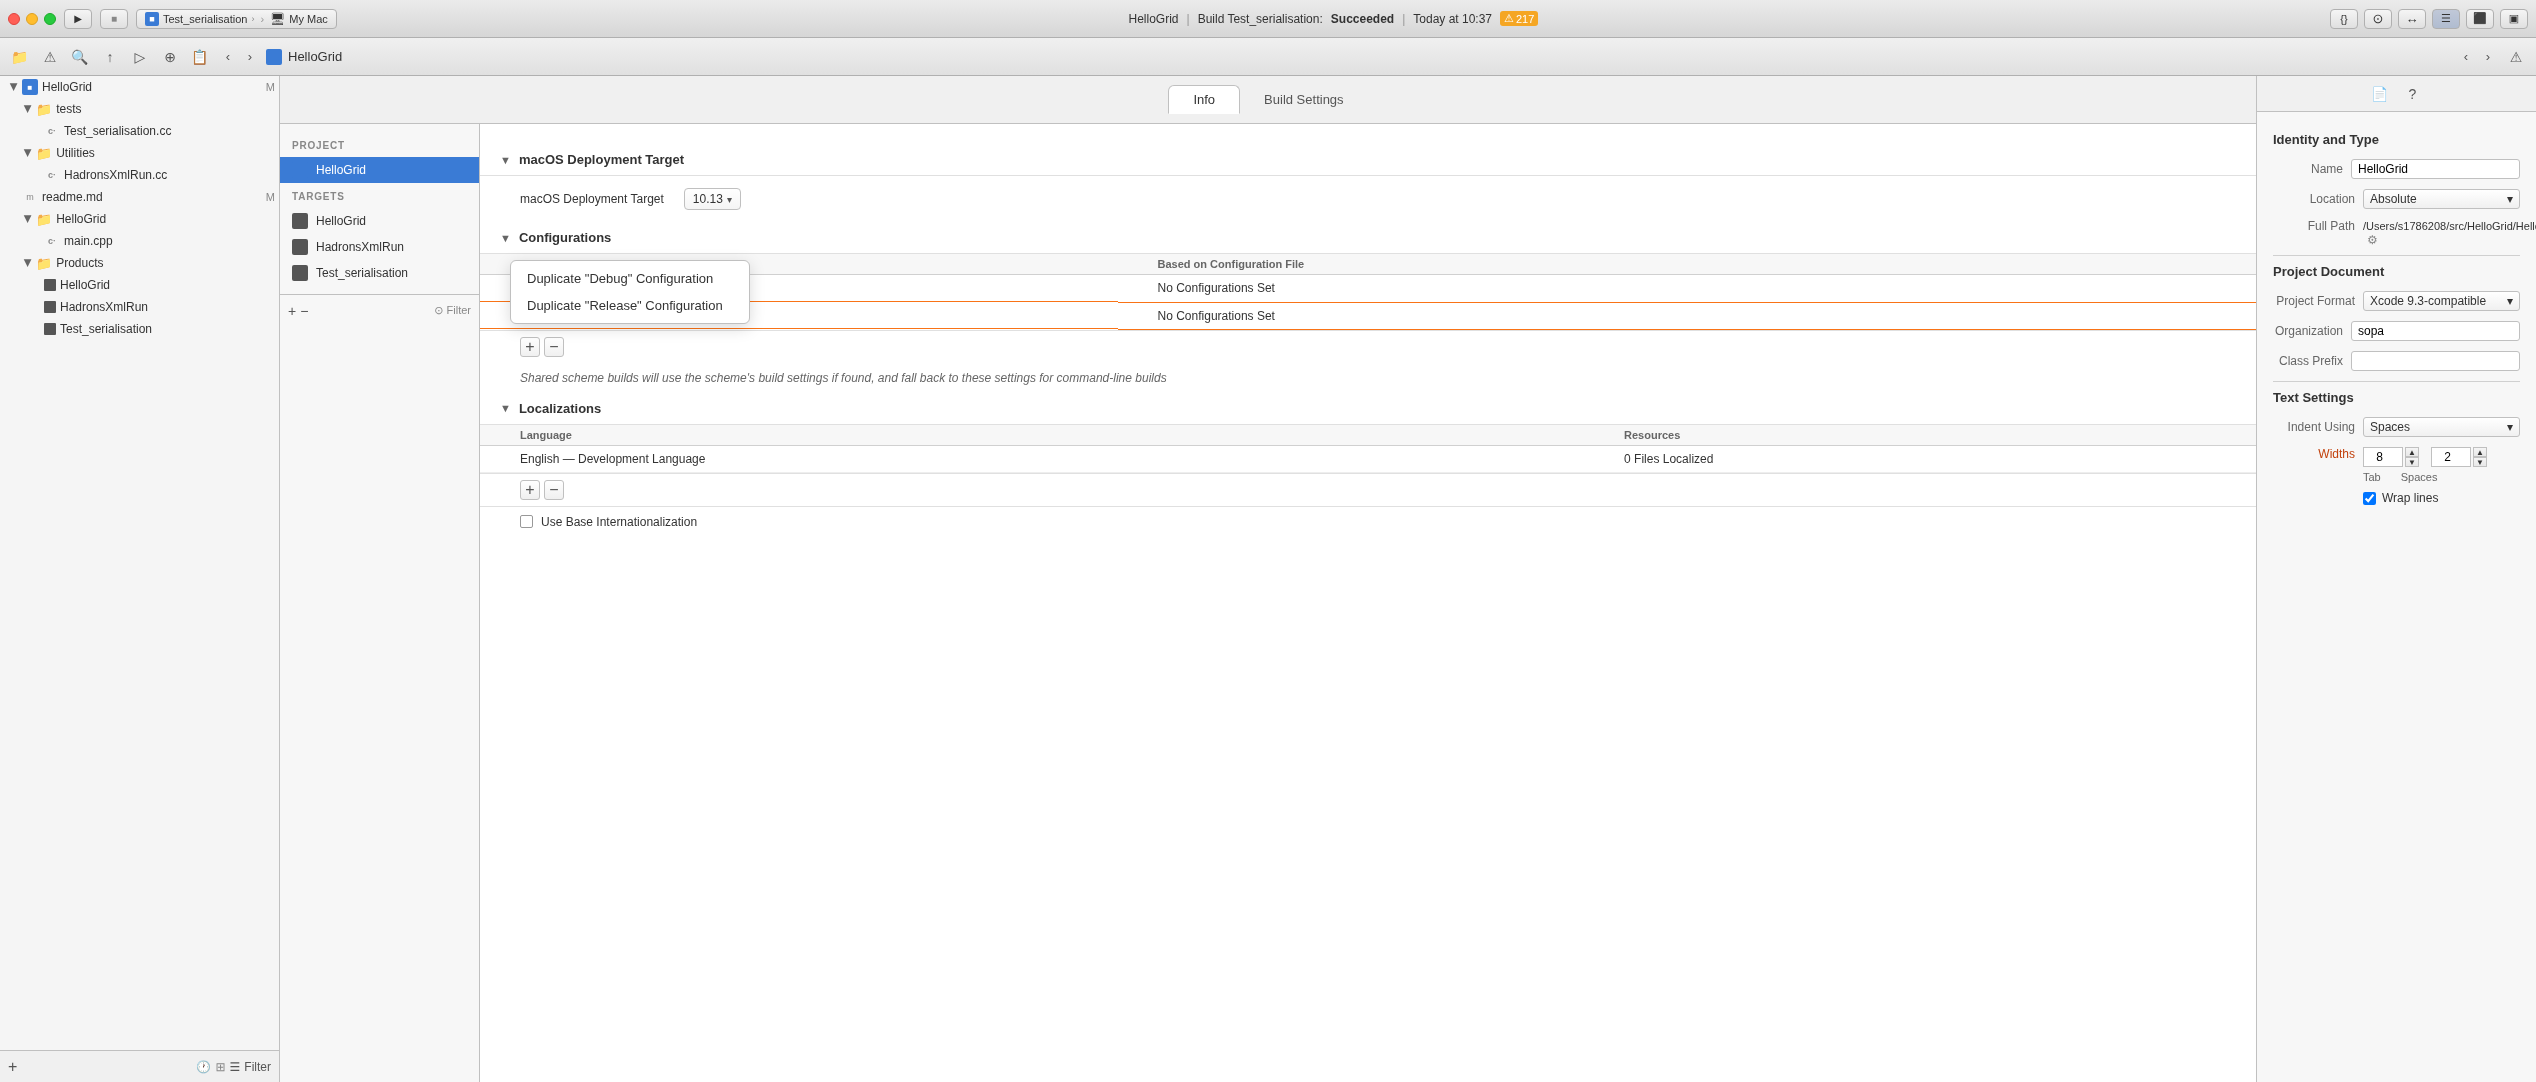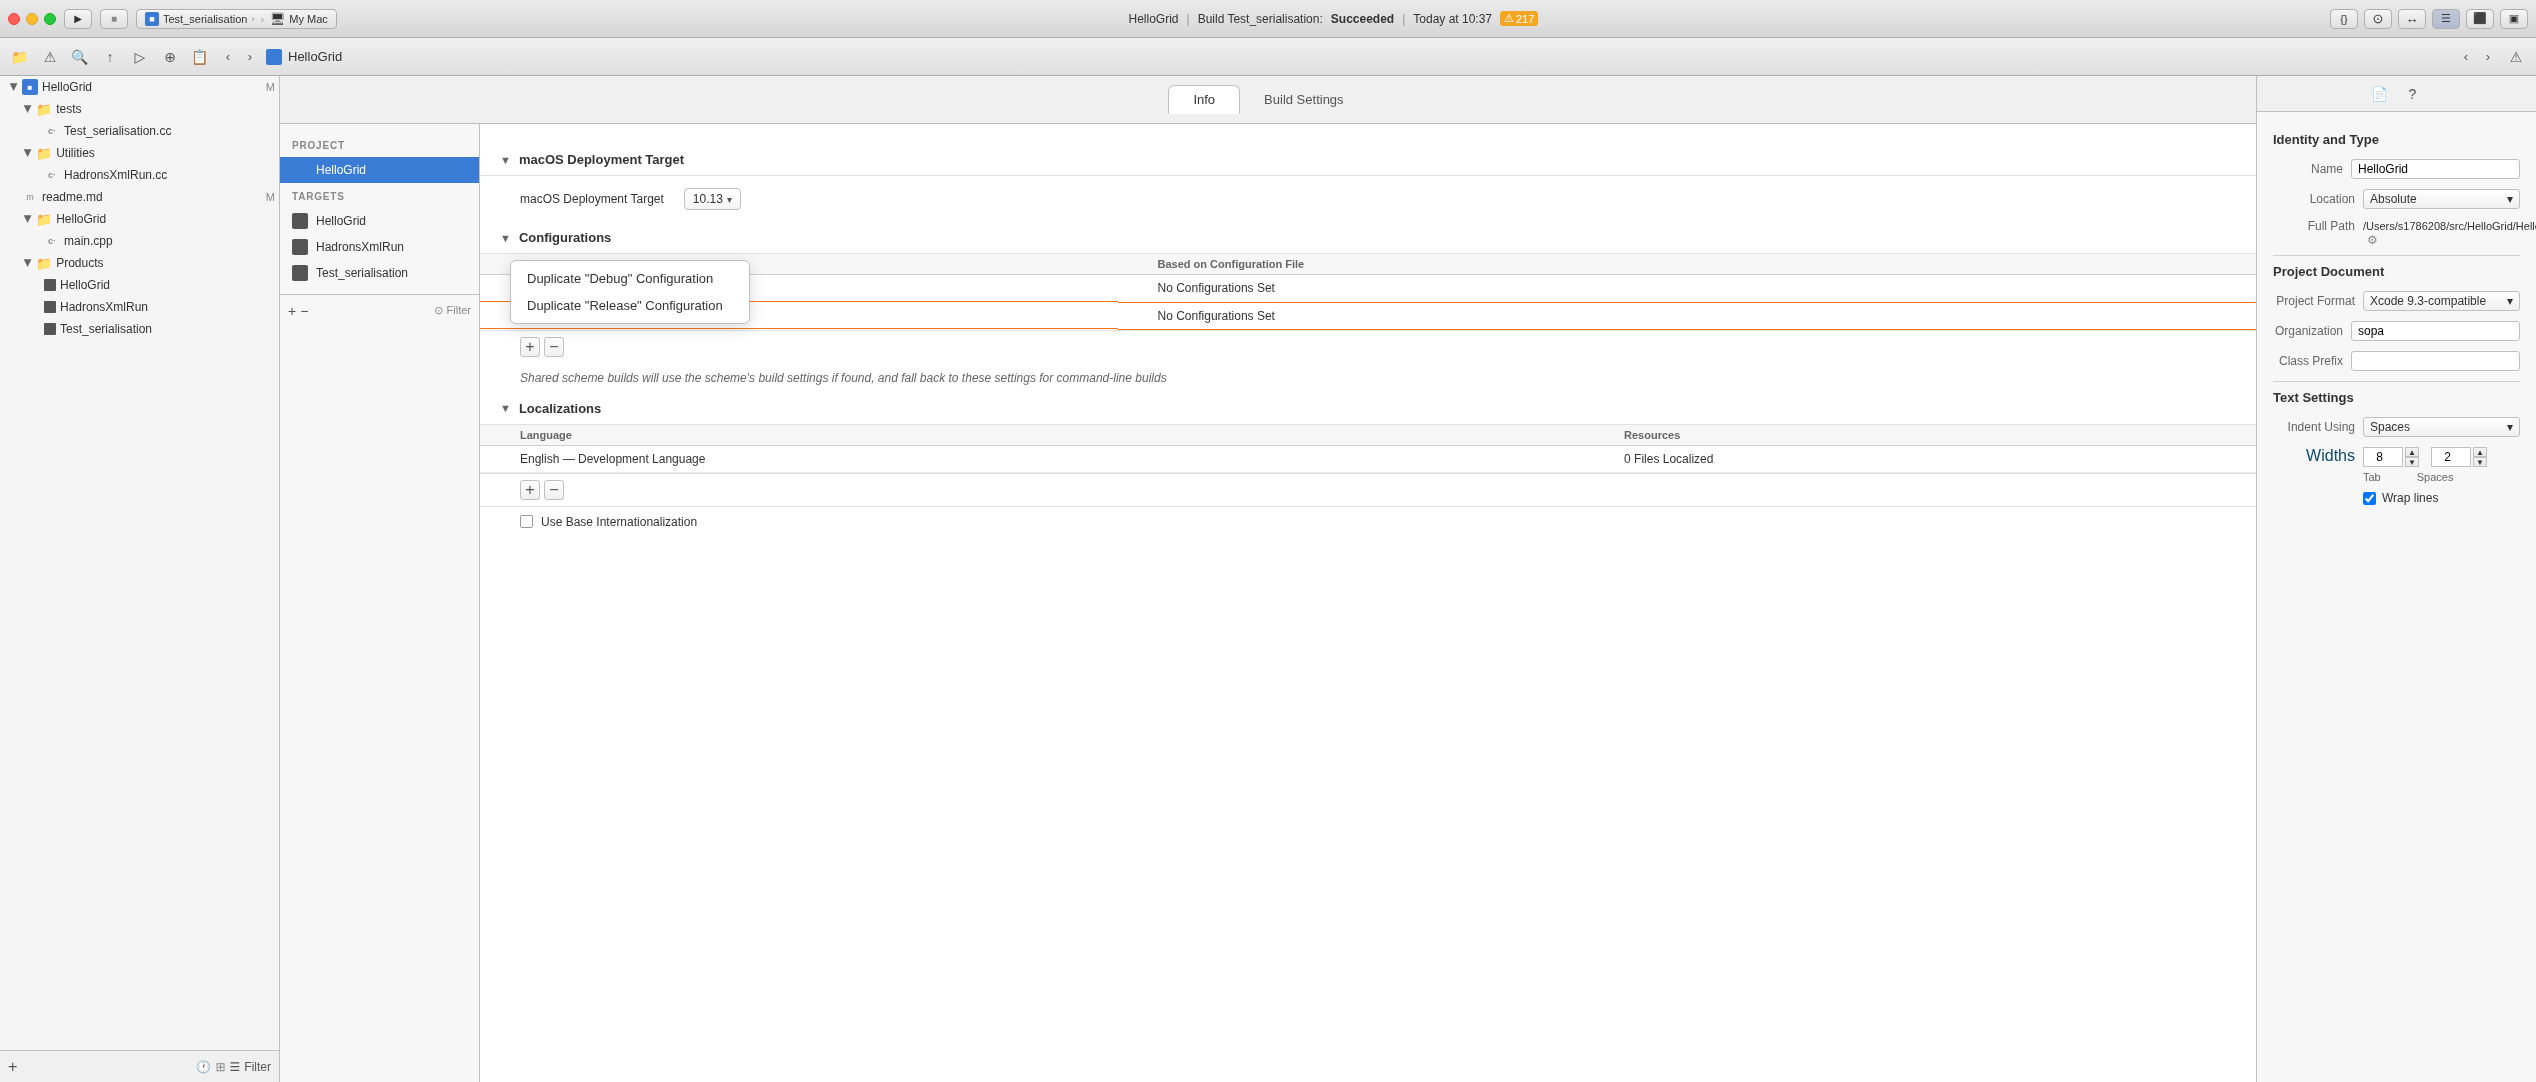--- a/index.html
+++ b/index.html
@@ -558,39 +558,39 @@
 
       <div class="insp-row">
         <div class="insp-label">Indent Using</div>
         <div class="insp-select">
           <span>Spaces</span>
           <span>▾</span>
         </div>
       </div>
 
       <div style="display:flex; align-items:flex-start; margin-bottom:8px;">
-        <div style="width:90px; text-align:right; padding-right:8px; font-size:16px; color:#0c4a6e; flex-shrink:0;">Widths</div>
+        <div style="width:90px; text-align:right; padding-right:8px; font-size:12px; color:#c2410c; flex-shrink:0;">Widths</div>
         <div style="flex:1;">
           <div style="display:flex; gap:12px; margin-bottom:4px;">
             <div class="insp-stepper">
               <input type="number" value="8" style="width: 40px; border: 1px solid rgb(192, 192, 192); padding: 2px 4px; font-size: 12px; text-align: right;">
               <div class="stepper-btns">
                 <div class="stepper-btn">▲</div>
                 <div class="stepper-btn">▼</div>
               </div>
             </div>
             <div class="insp-stepper">
               <input type="number" value="2" style="width: 40px; border: 1px solid rgb(192, 192, 192); padding: 2px 4px; font-size: 12px; text-align: right;">
               <div class="stepper-btns">
                 <div class="stepper-btn">▲</div>
                 <div class="stepper-btn">▼</div>
               </div>
             </div>
           </div>
-          <div style="display:flex; gap:36px; font-size:11px; color:#666;">
+          <div style="display:flex; gap:20px; font-size:11px; color:#666;">
             <span>Tab</span>
             <span>Spaces</span>
           </div>
         </div>
       </div>
 
       <div style="display:flex; align-items:center; margin-bottom:8px;">
         <div style="width:90px; flex-shrink:0;"></div>
         <div class="checkbox-insp">
           <input type="checkbox" checked="" style="">

